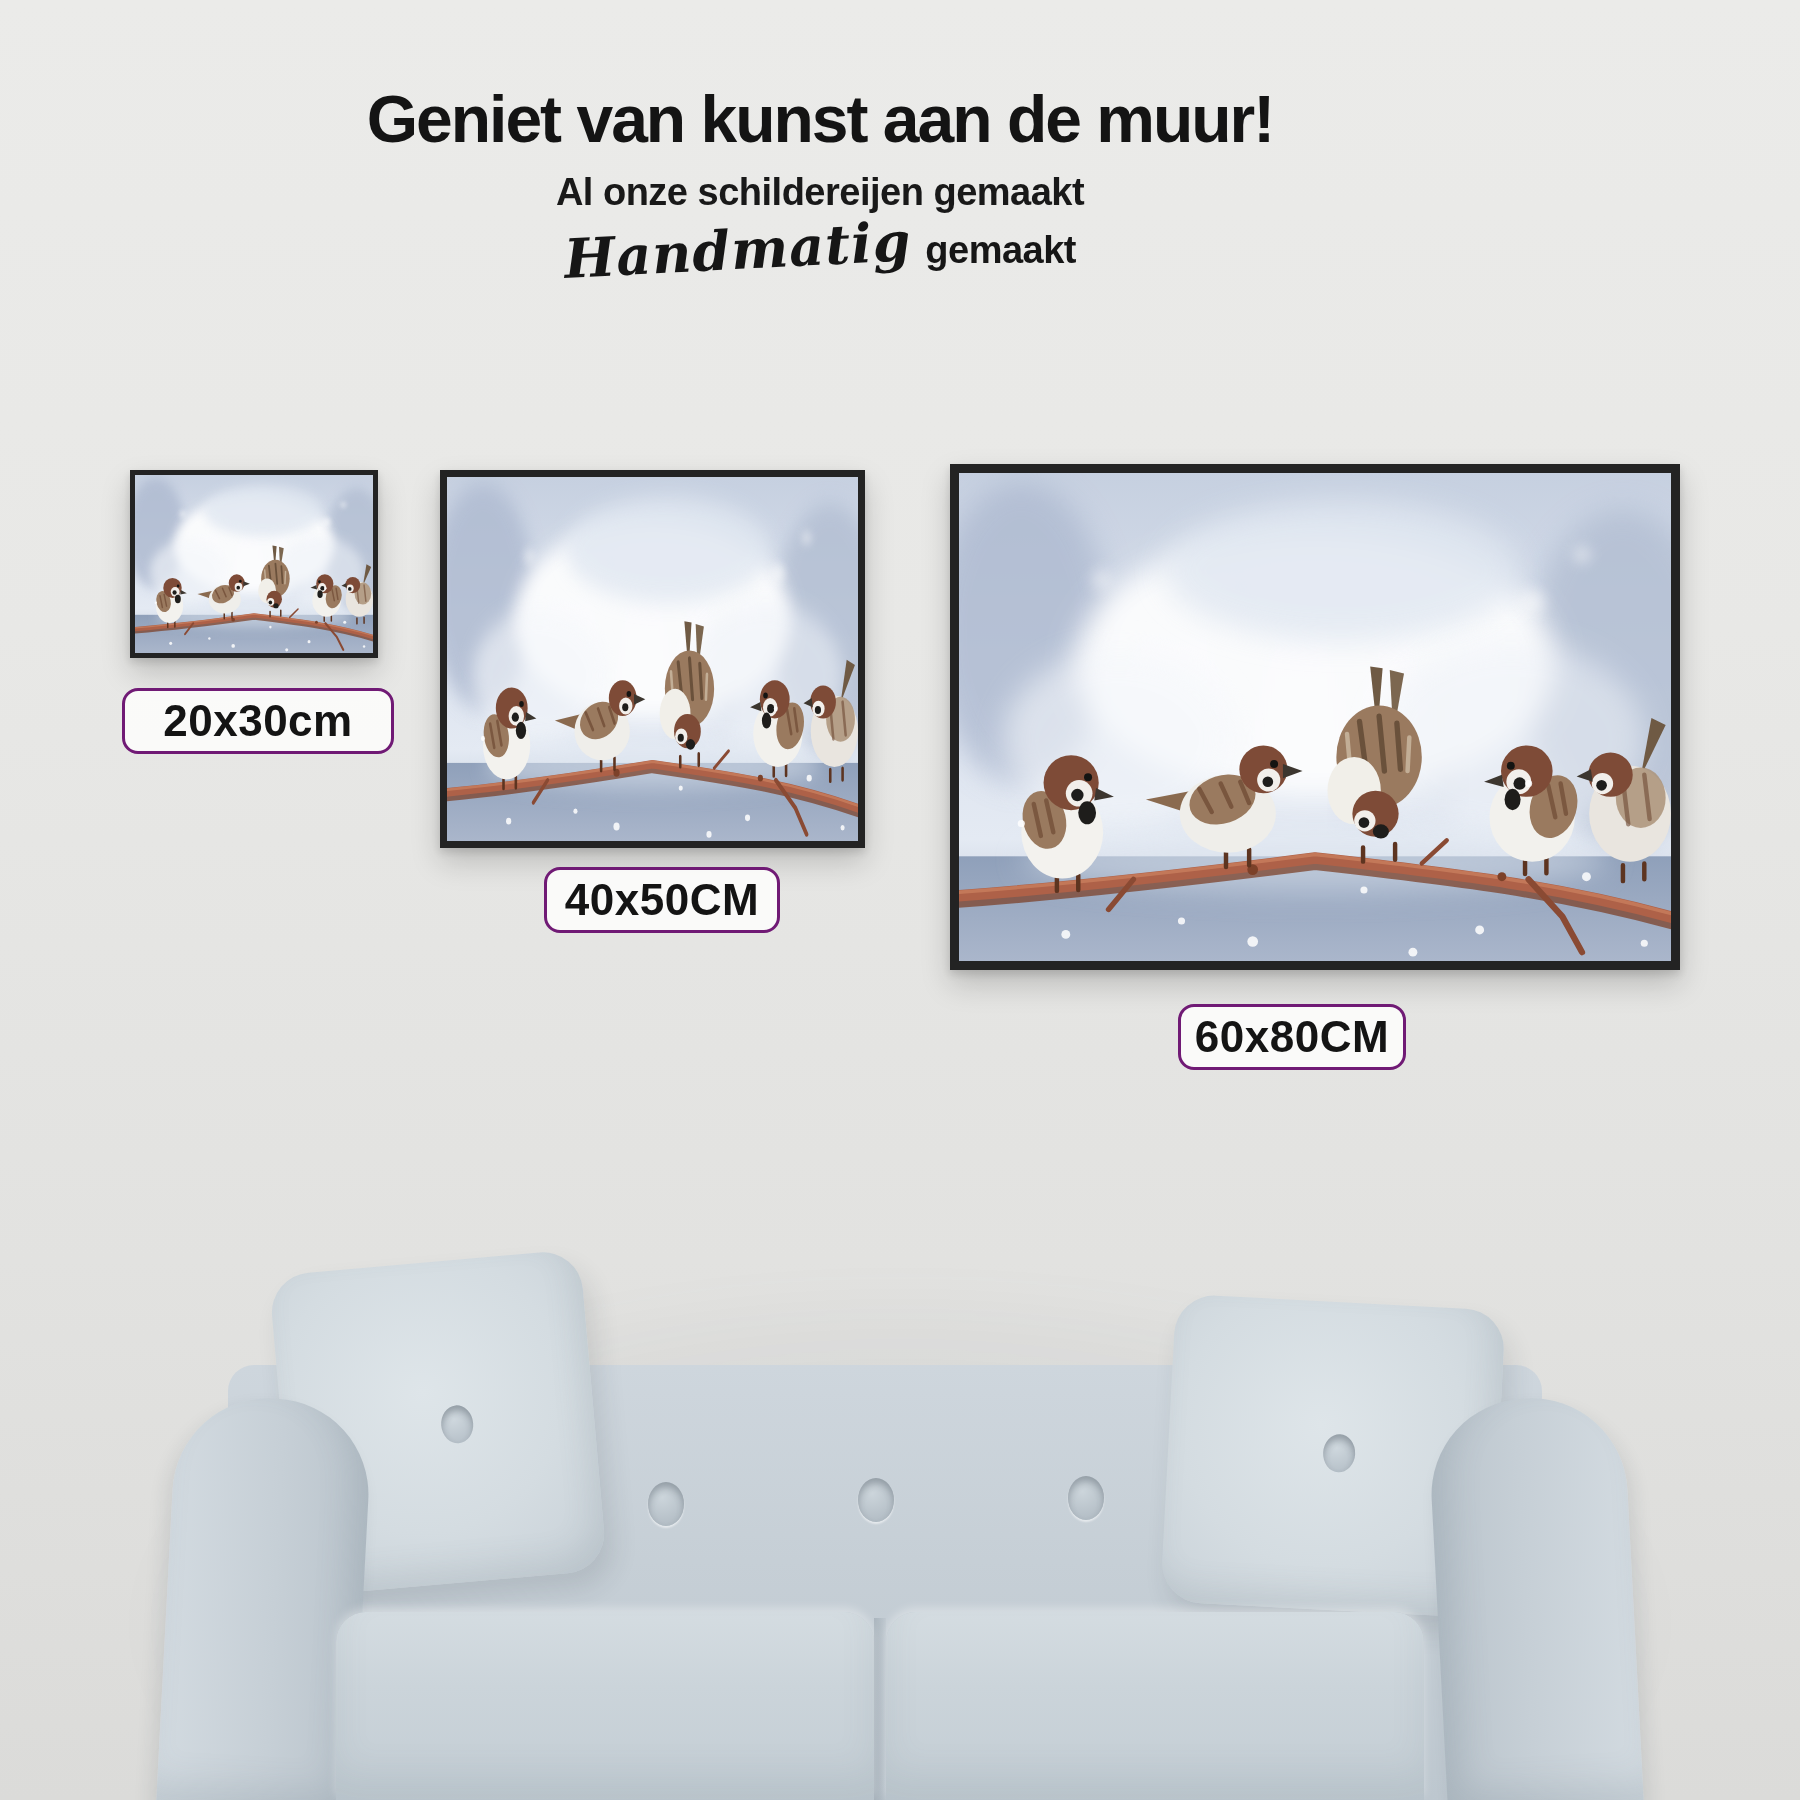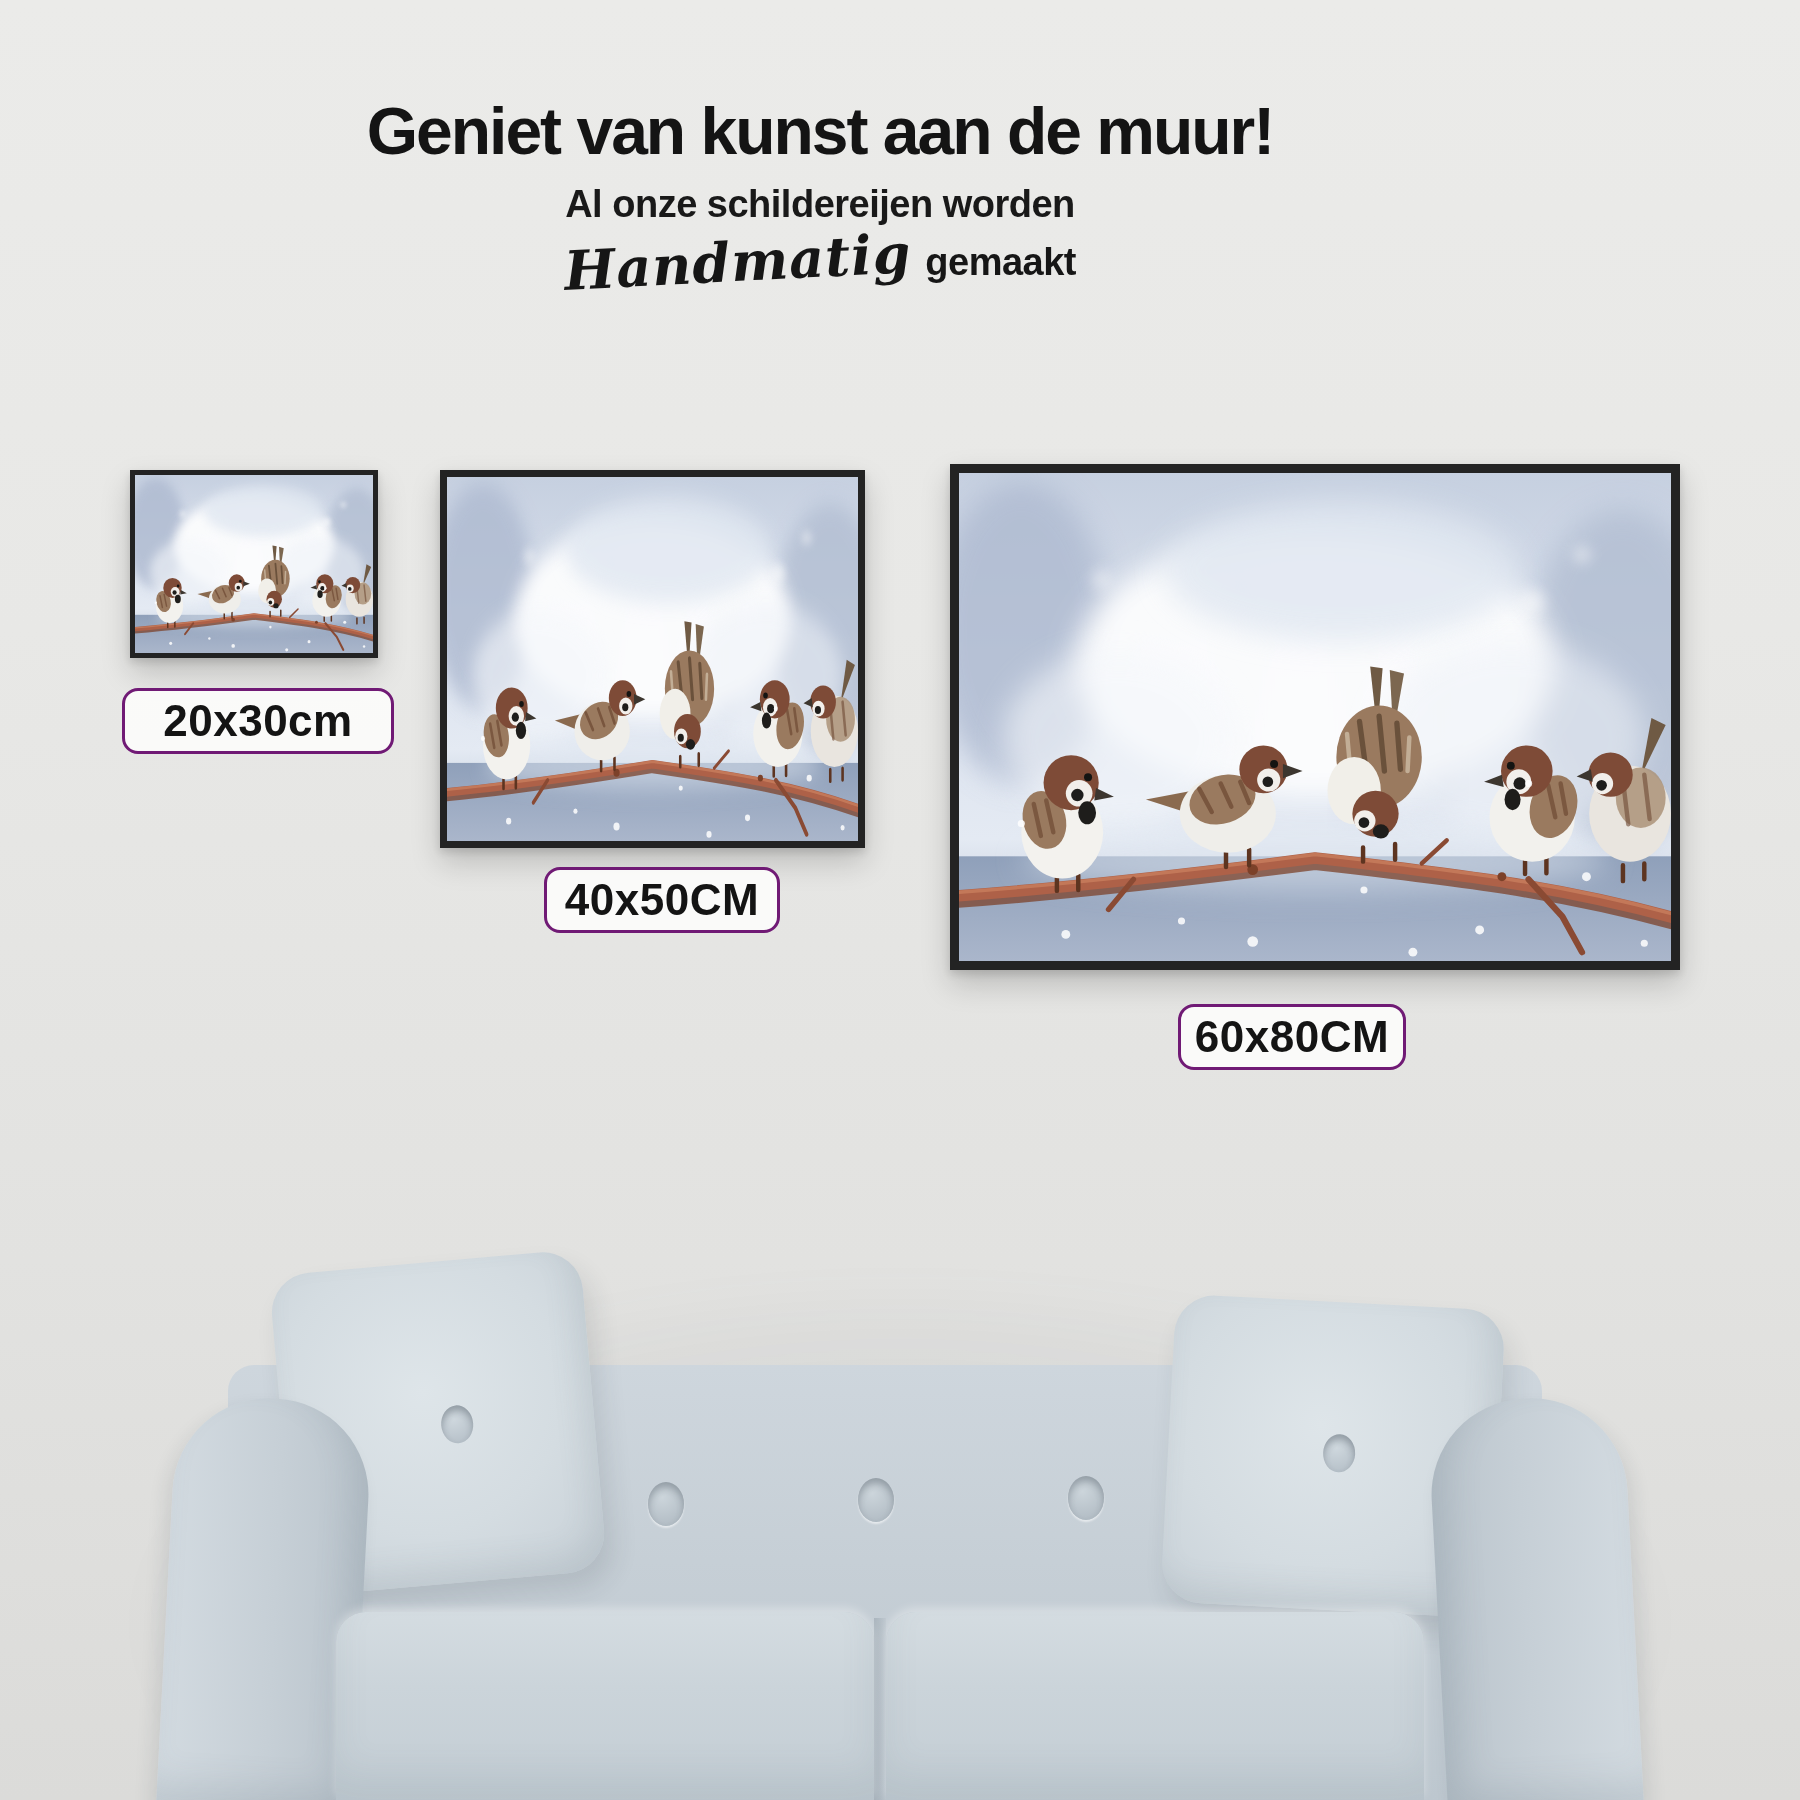--- a/index.html
+++ b/index.html
@@ -4,21 +4,21 @@
 <style>
   html,body{margin:0;padding:0;}
   body{
     width:1800px;height:1800px;position:relative;overflow:hidden;
     background:linear-gradient(180deg,#ebebe9 0%,#e8e8e6 35%,#e2e2e0 70%,#dbdbd9 100%);
     font-family:"Liberation Sans", sans-serif;color:#161616;
   }
 
   
   .heading{position:absolute;left:0;top:84px;width:1640px;text-align:center;}
-  .title{font-size:66px;font-weight:800;letter-spacing:-2px;line-height:1.08;margin:12px;color:#141414;}
+  .title{font-size:66px;font-weight:800;letter-spacing:-2px;line-height:1.08;margin:0;color:#141414;}
   .subtitle{font-size:38px;font-weight:700;margin-top:16px;letter-spacing:-0.5px;color:#191919;}
   .line3{margin-top:4px;display:flex;align-items:center;justify-content:center;gap:14px;}
   .script{font-family:"DejaVu Serif", serif;font-style:italic;font-weight:700;font-size:54px;
           transform:rotate(-3deg);letter-spacing:1px;}
   .line3 .bold{font-size:38px;font-weight:700;letter-spacing:-0.5px;}
 
   
   .frame{position:absolute;background:#232323;box-sizing:border-box;
          box-shadow:0 14px 28px rgba(0,0,0,.18),0 4px 8px rgba(0,0,0,.12);}
   .frame svg{display:block;width:100%;height:100%;background:#dfe6f1;}
@@ -195,21 +195,21 @@
           <circle cx="70" cy="395" r="4"></circle>
           <circle cx="770" cy="530" r="4"></circle>
         <circle cx="510" cy="540" r="5"></circle>
       </g>
     </symbol>
   </defs>
 </svg>
 
 <div class="heading">
   <h1 class="title">Geniet van kunst aan de muur!</h1>
-  <div class="subtitle">Al onze schildereijen worden</div>
+  <div class="subtitle">Al onze schildereijen gemaakt</div>
   <div class="line3">
     <span class="script">Handmatig</span>
     <span class="bold">gemaakt</span>
   </div>
 </div>
 
 <div class="frame frame-small">
   <svg viewBox="0 0 800 550" preserveAspectRatio="none">
       <use href="#art"></use>
     </svg>

